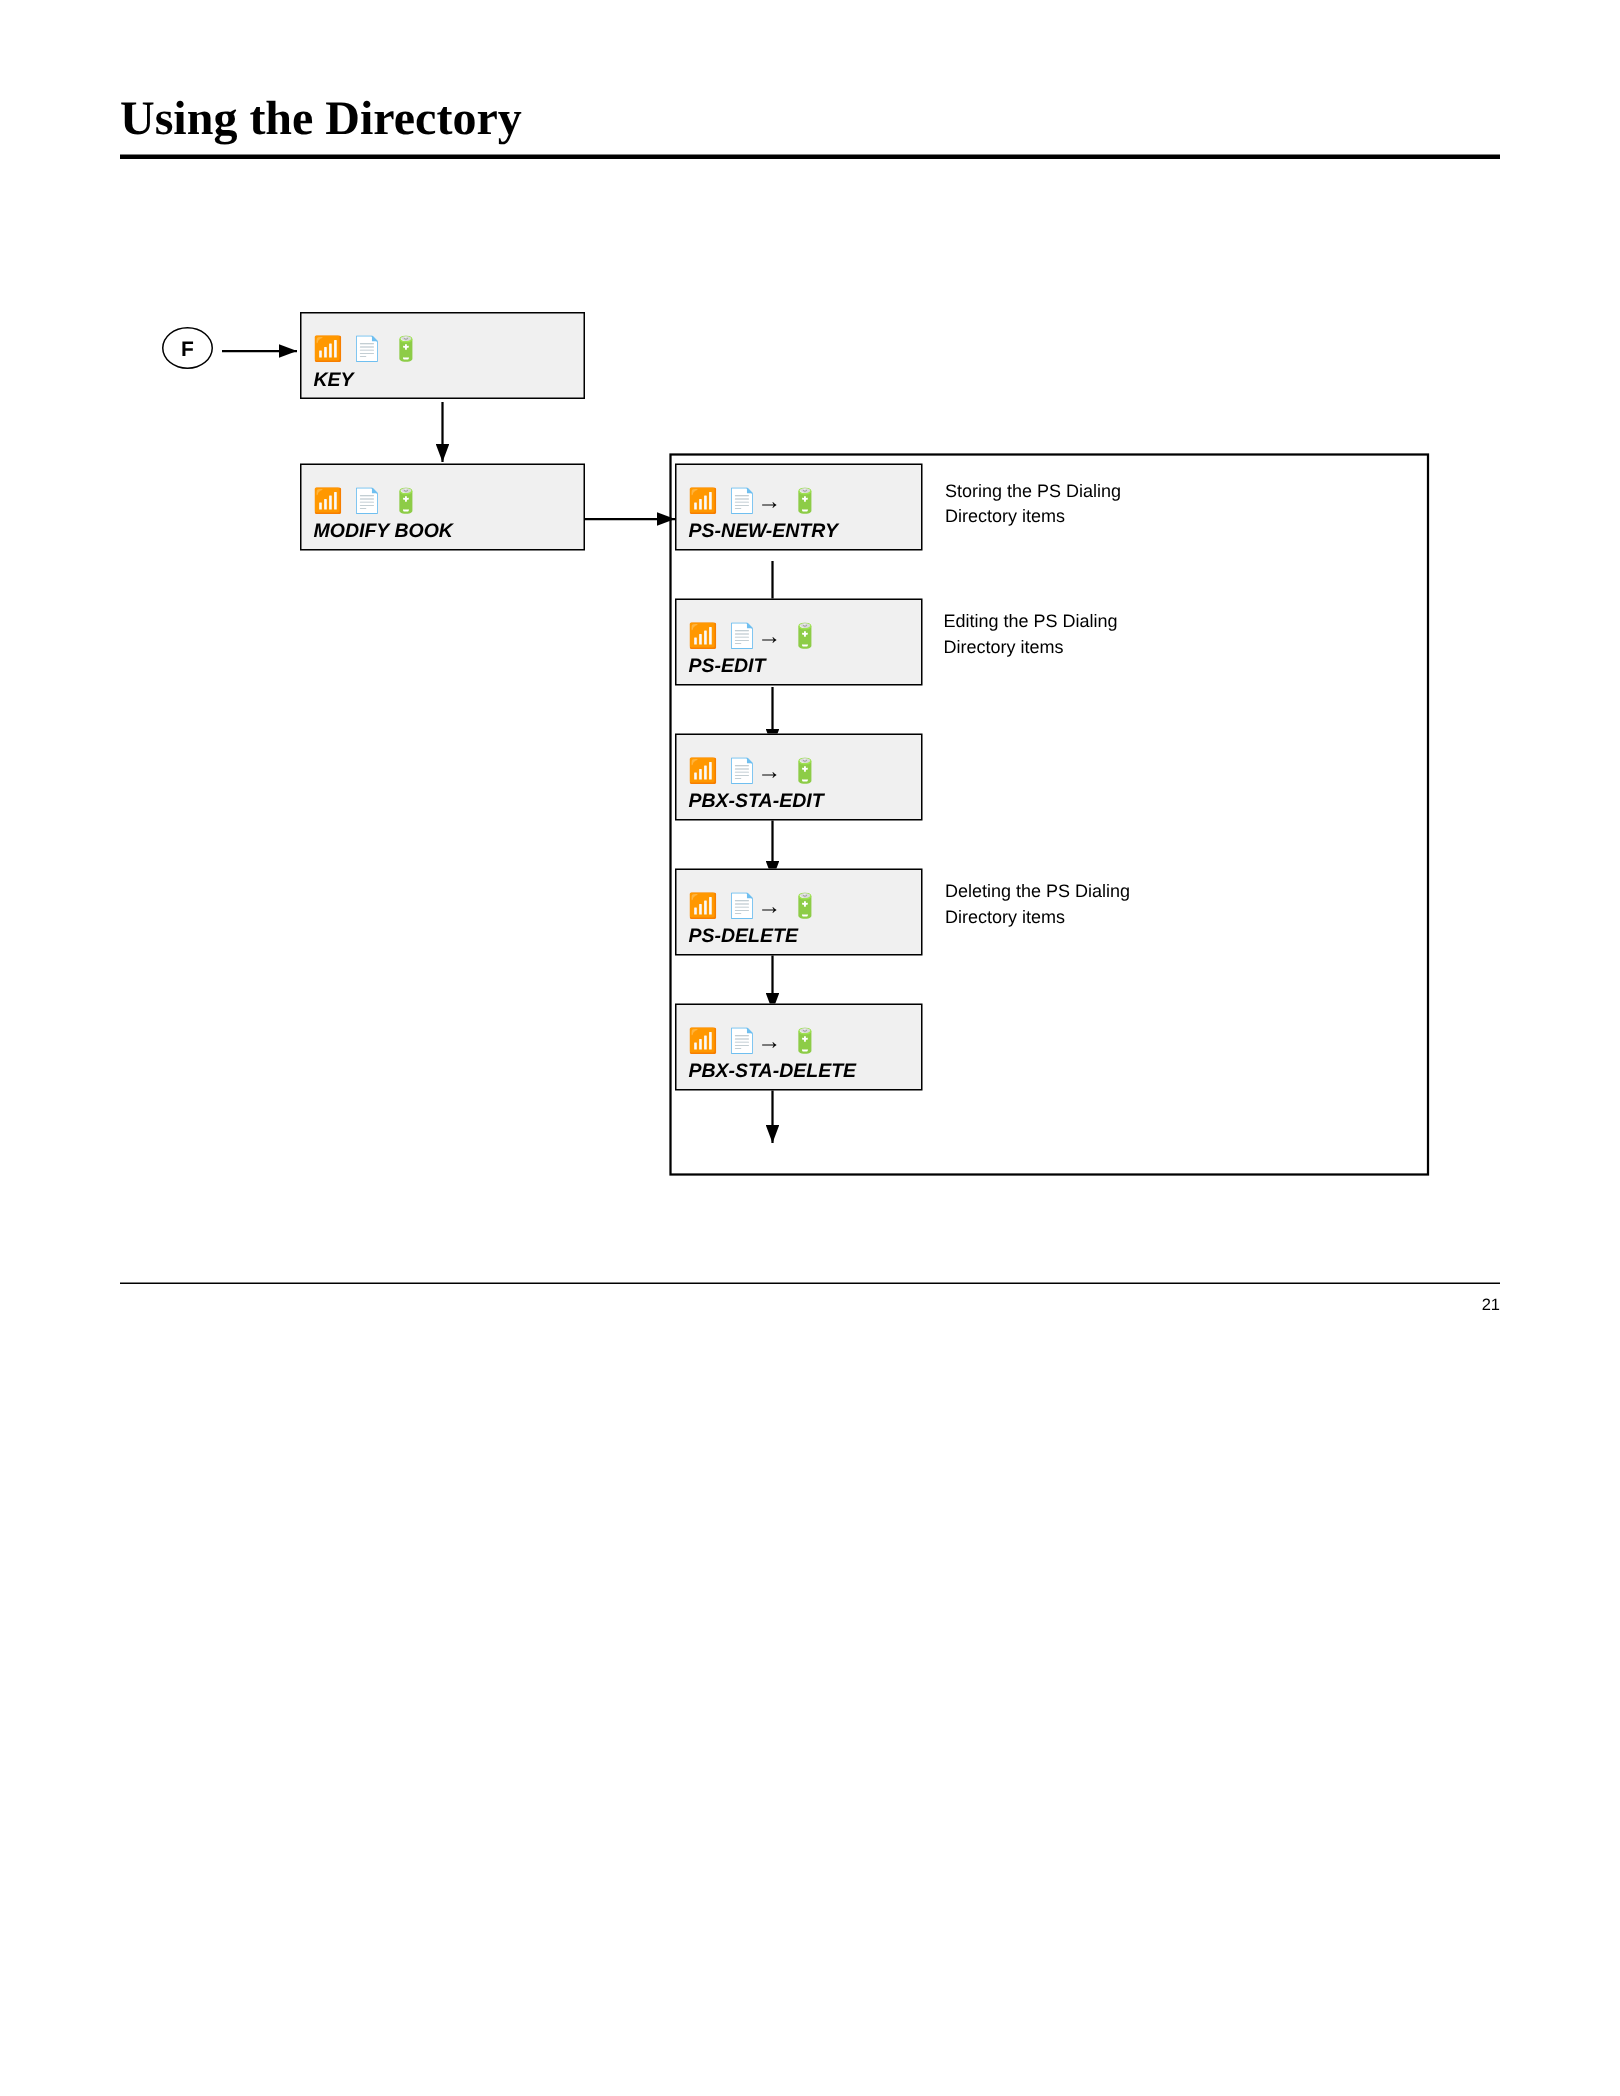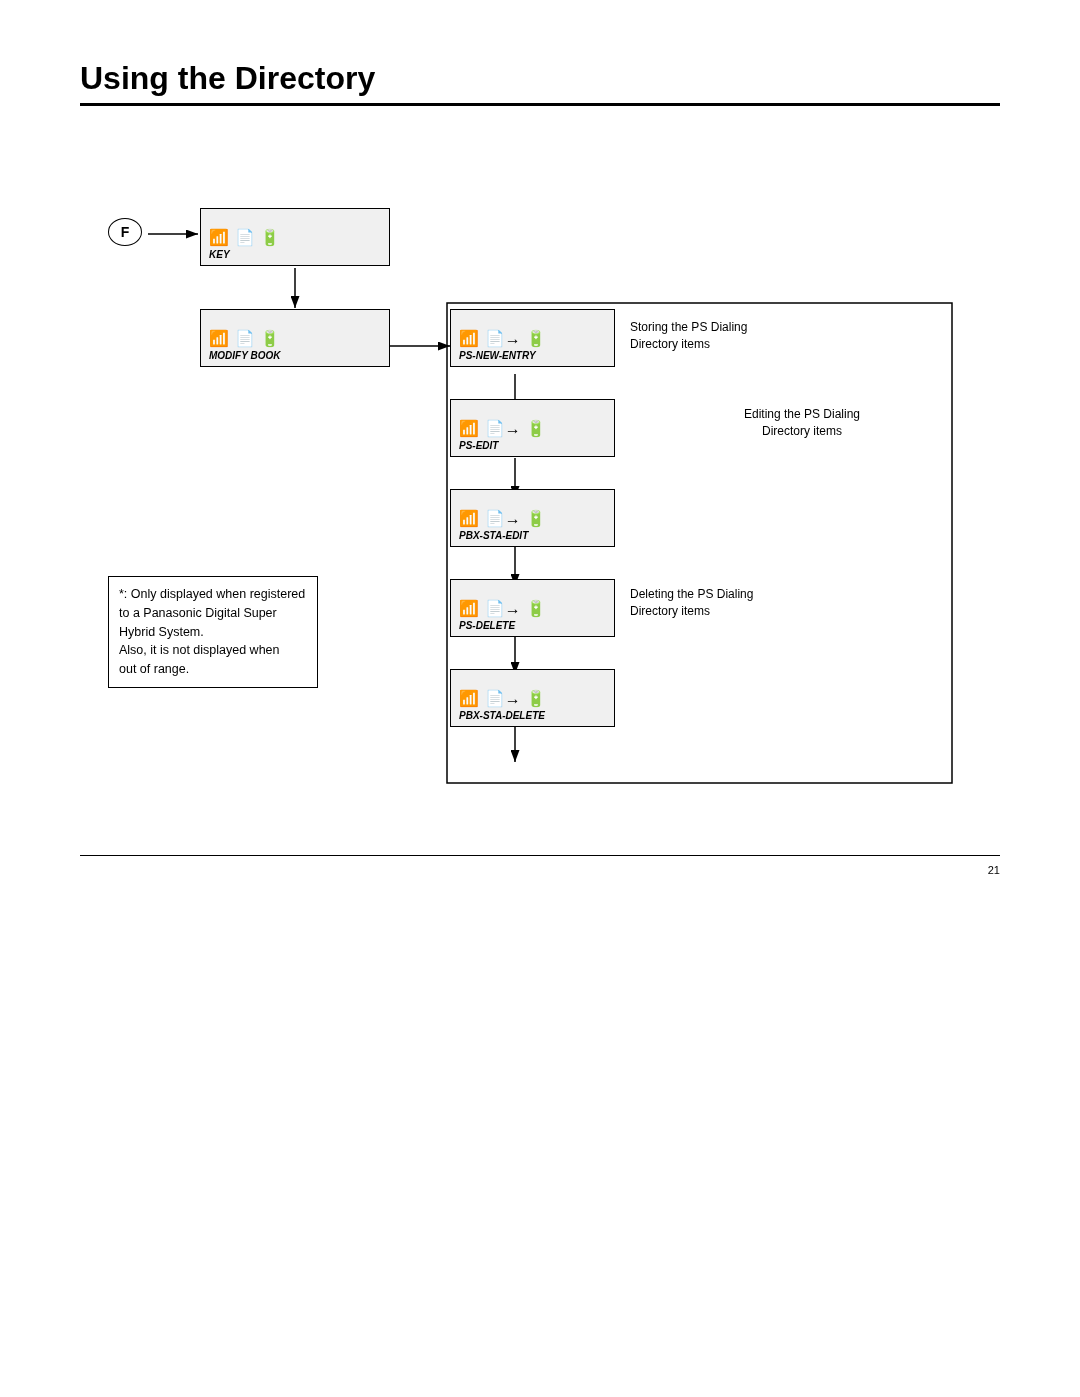--- a/index.html
+++ b/index.html
@@ -14,20 +14,21 @@
 
     .page-container {
       padding: 60px 80px 60px 80px;
       position: relative;
     }
 
     .page-title {
       font-size: 32px;
       font-weight: bold;
       margin-bottom: 6px;
+      font-family: Liberation Serif, serif;
     }
 
     .title-rule {
       border: none;
       border-top: 3px solid #000;
       margin-bottom: 40px;
     }
 
     .diagram-area {
       position: relative;
@@ -49,21 +50,21 @@
 
     .box-icons {
       display: flex;
       gap: 6px;
       align-items: center;
       margin-bottom: 2px;
     }
 
     .box-label {
       font-style: italic;
-      font-size: 10px;
+      font-size: 13px;
       font-weight: bold;
       white-space: nowrap;
     }
 
     
     .f-button {
       position: absolute;
       border: 1.5px solid #000;
       border-radius: 50%;
       width: 34px;
@@ -194,21 +195,21 @@
 
     <div class="box" style="left: 370px; top: 253px; width: 165px; height: 58px;">
       <div class="box-icons">
         <span>📶</span>
         <span>📄→</span>
         <span>🔋</span>
       </div>
       <div class="box-label">PS-EDIT</div>
     </div>
 
-    <div class="desc-text" style="left: 572px; top: 260px; width: 300px; text-align: center;">
+    <div class="desc-text" style="left: 549px; top: 260px; width: 300px;">
       <span>Editing the PS Dialing<br>Directory items</span>
     </div>
 
     <div class="box" style="left: 370px; top: 343px; width: 165px; height: 58px;">
       <div class="box-icons">
         <span>📶</span>
         <span>📄→</span>
         <span>🔋</span>
       </div>
       <div class="box-label">PBX-STA-EDIT</div>
@@ -231,22 +232,19 @@
     <div class="box" style="left: 370px; top: 523px; width: 165px; height: 58px;">
       <div class="box-icons">
         <span>📶</span>
         <span>📄→</span>
         <span>🔋</span>
       </div>
       <div class="box-label">PBX-STA-DELETE</div>
     </div>
 
 
-    <div class="footnote-box" style="left: 28px; top: 430px;">
-      <span>*: Only displayed when registered<br>to a Panasonic Digital Super<br>Hybrid System.<br>Also, it is not displayed when<br>out of range.</span>
-    </div>
 
   </div>
 
   <hr class="bottom-rule">
   <div class="page-number">21</div>
 
 </div>
 
 </body></html>

